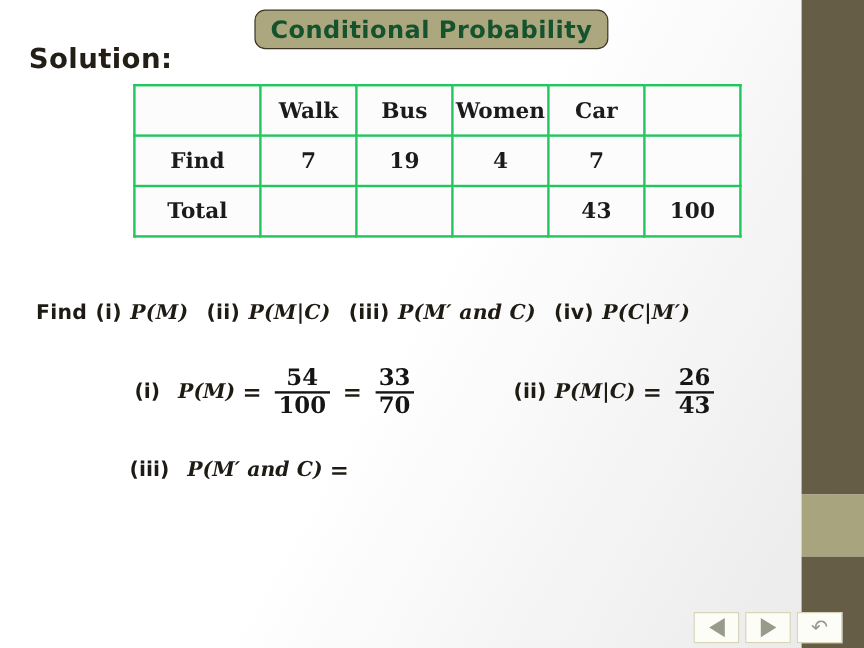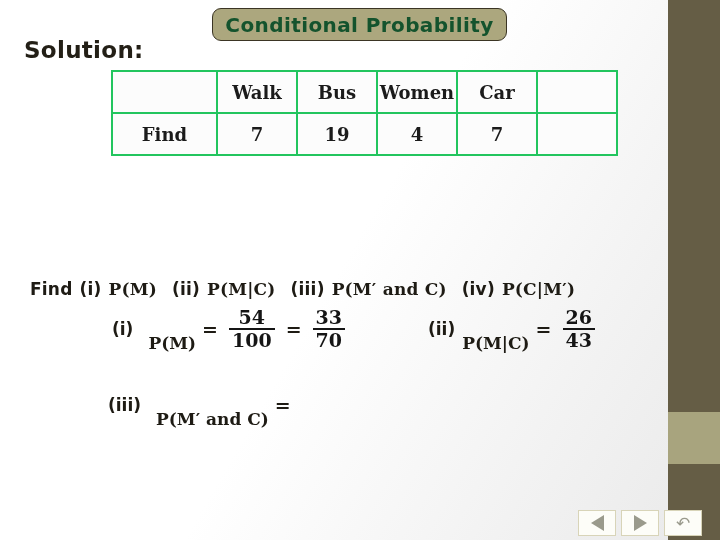--- a/index.html
+++ b/index.html
@@ -111,23 +111,23 @@
     font-size: 17px;
     font-weight: bold;
     color: #1e1b14;
     white-space: nowrap;
     letter-spacing: 0.2px;
   }
   .find-line .part { display: inline-block; }
   .gapsm { display: inline-block; width: 7px; }
   .gapmd { display: inline-block; width: 15px; }
   .ital {
+    font-style: italic;
     font-family: "DejaVu Serif", serif;
     font-weight: bold;
-    margin-top: 28px;
   }
 
   
   .ans {
     position: absolute;
     font-family: "DejaVu Sans", sans-serif;
     font-size: 17px;
     font-weight: bold;
     color: #1e1b14;
     white-space: nowrap;
@@ -227,20 +227,28 @@
         <td>Car</td>
         <td></td>
       </tr>
       <tr>
         <td>Find</td>
         <td>7</td>
         <td>19</td>
         <td>4</td>
         <td>7</td>
         <td class="cell-empty"></td>
+      </tr>
+      <tr>
+        <td>Total</td>
+        <td></td>
+        <td></td>
+        <td></td>
+        <td class="cell-blue">43</td>
+        <td>100</td>
       </tr>
     </tbody>
   </table>
 
   <div class="find-line">
     <span class="part">Find</span><span class="gapsm"></span><span class="part">(i)</span><span class="gapsm"></span><span class="part ital">P(M)</span><span class="gapmd"></span><span class="part">(ii)</span><span class="gapsm"></span><span class="part ital">P(M|C)</span><span class="gapmd"></span><span class="part">(iii)</span><span class="gapsm"></span><span class="part ital">P(M′ and C)</span><span class="gapmd"></span><span class="part">(iv)</span><span class="gapsm"></span><span class="part ital">P(C|M′)</span>
   </div>
 
   <div class="ans ans-i">
     <span>(i)</span>

